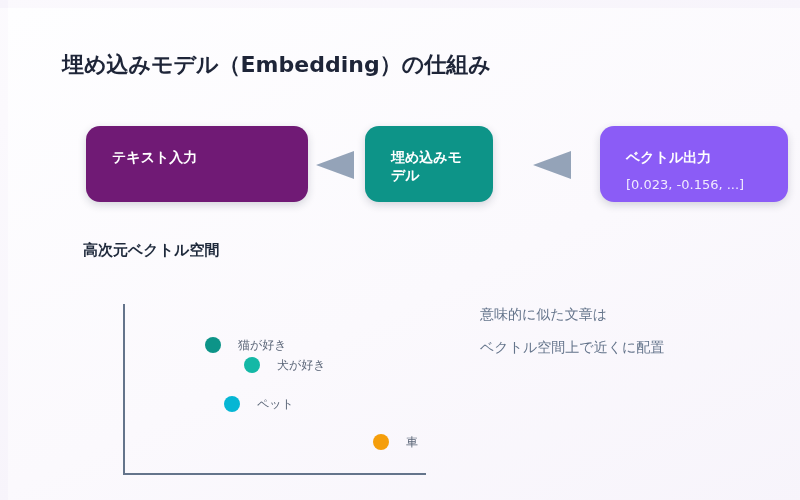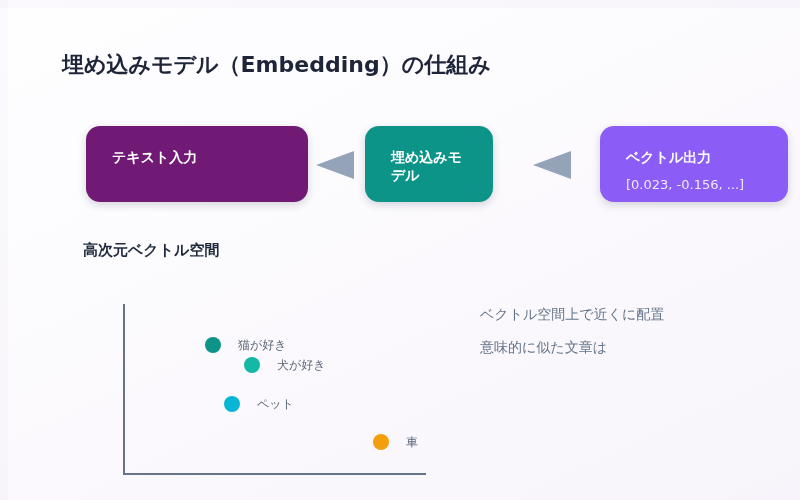--- a/index.html
+++ b/index.html
@@ -84,15 +84,15 @@
 <div class="dot-group" style="left: 192px; top: 372px;">
   <span class="dot" style="background: rgb(6, 182, 212);"></span>
   <span class="dot-label">ペット</span>
 </div>
 <div class="dot-group" style="left: 341px; top: 410px;">
   <span class="dot" style="background: rgb(245, 158, 11);"></span>
   <span class="dot-label">車</span>
 </div>
 
 <div class="note">
+  <div>意味的に似た文章は</div>
   <div>ベクトル空間上で近くに配置</div>
-  <div>意味的に似た文章は</div>
 </div>
 
 </body></html>

